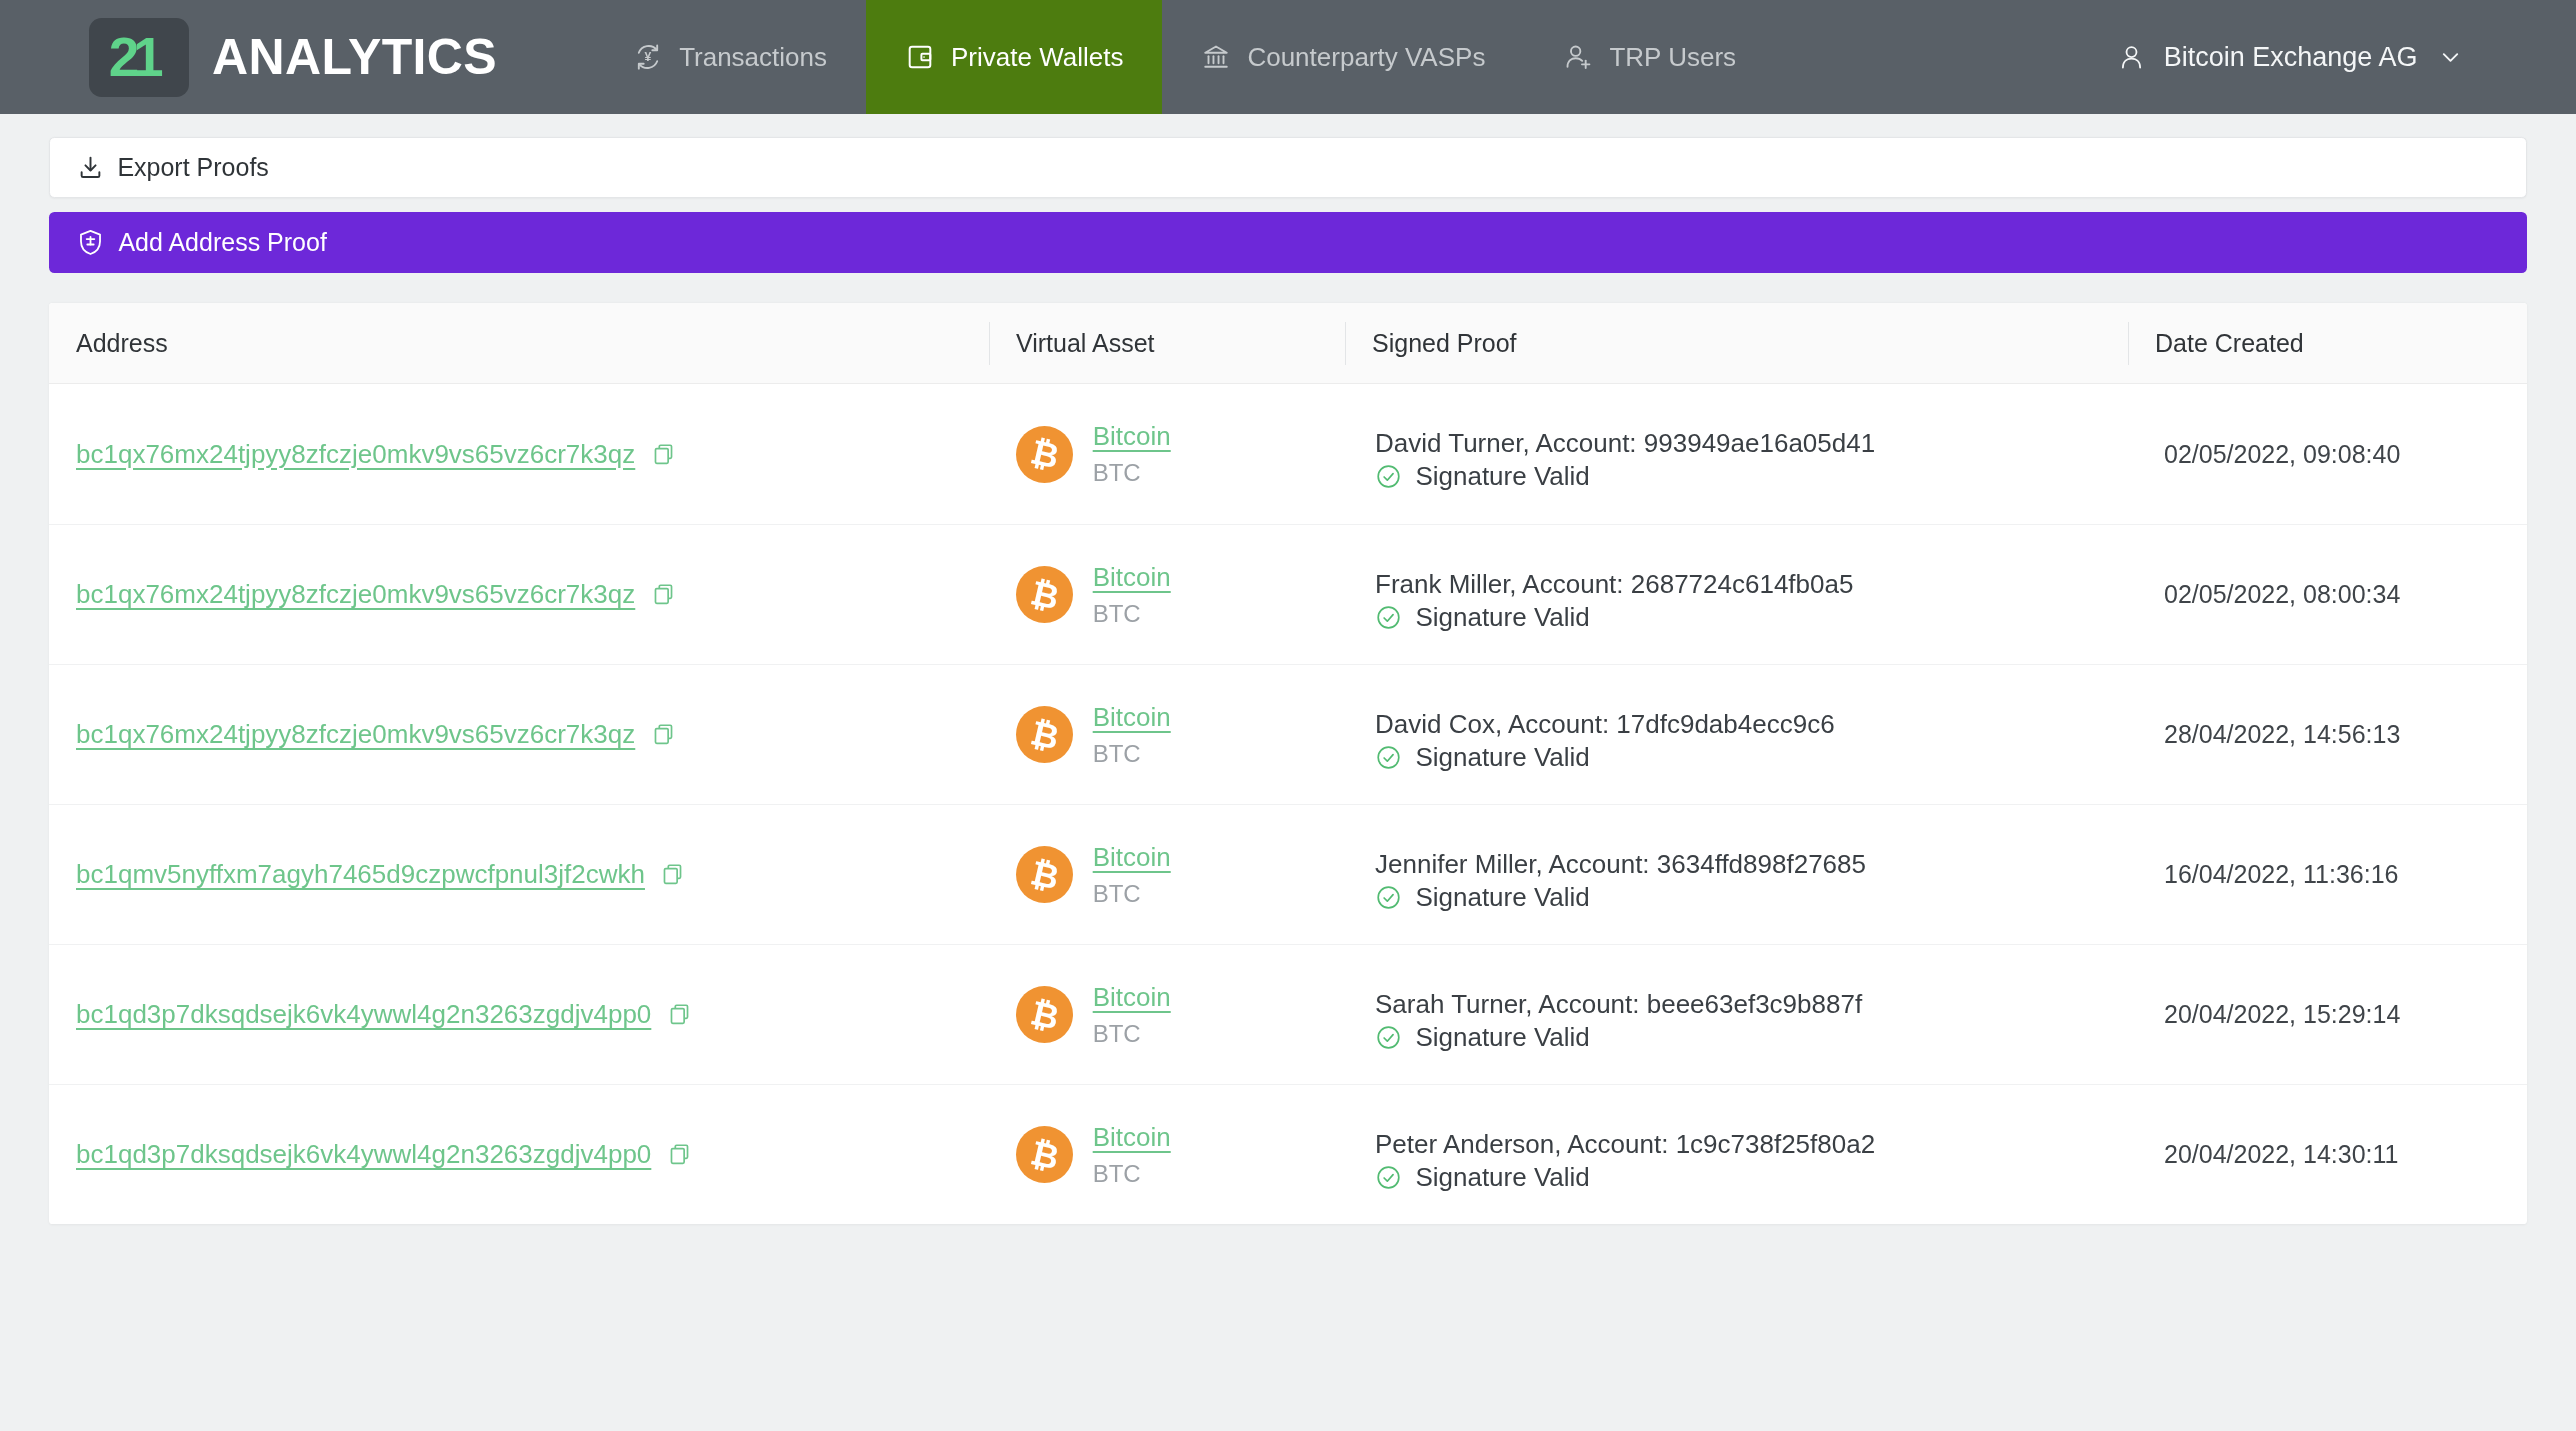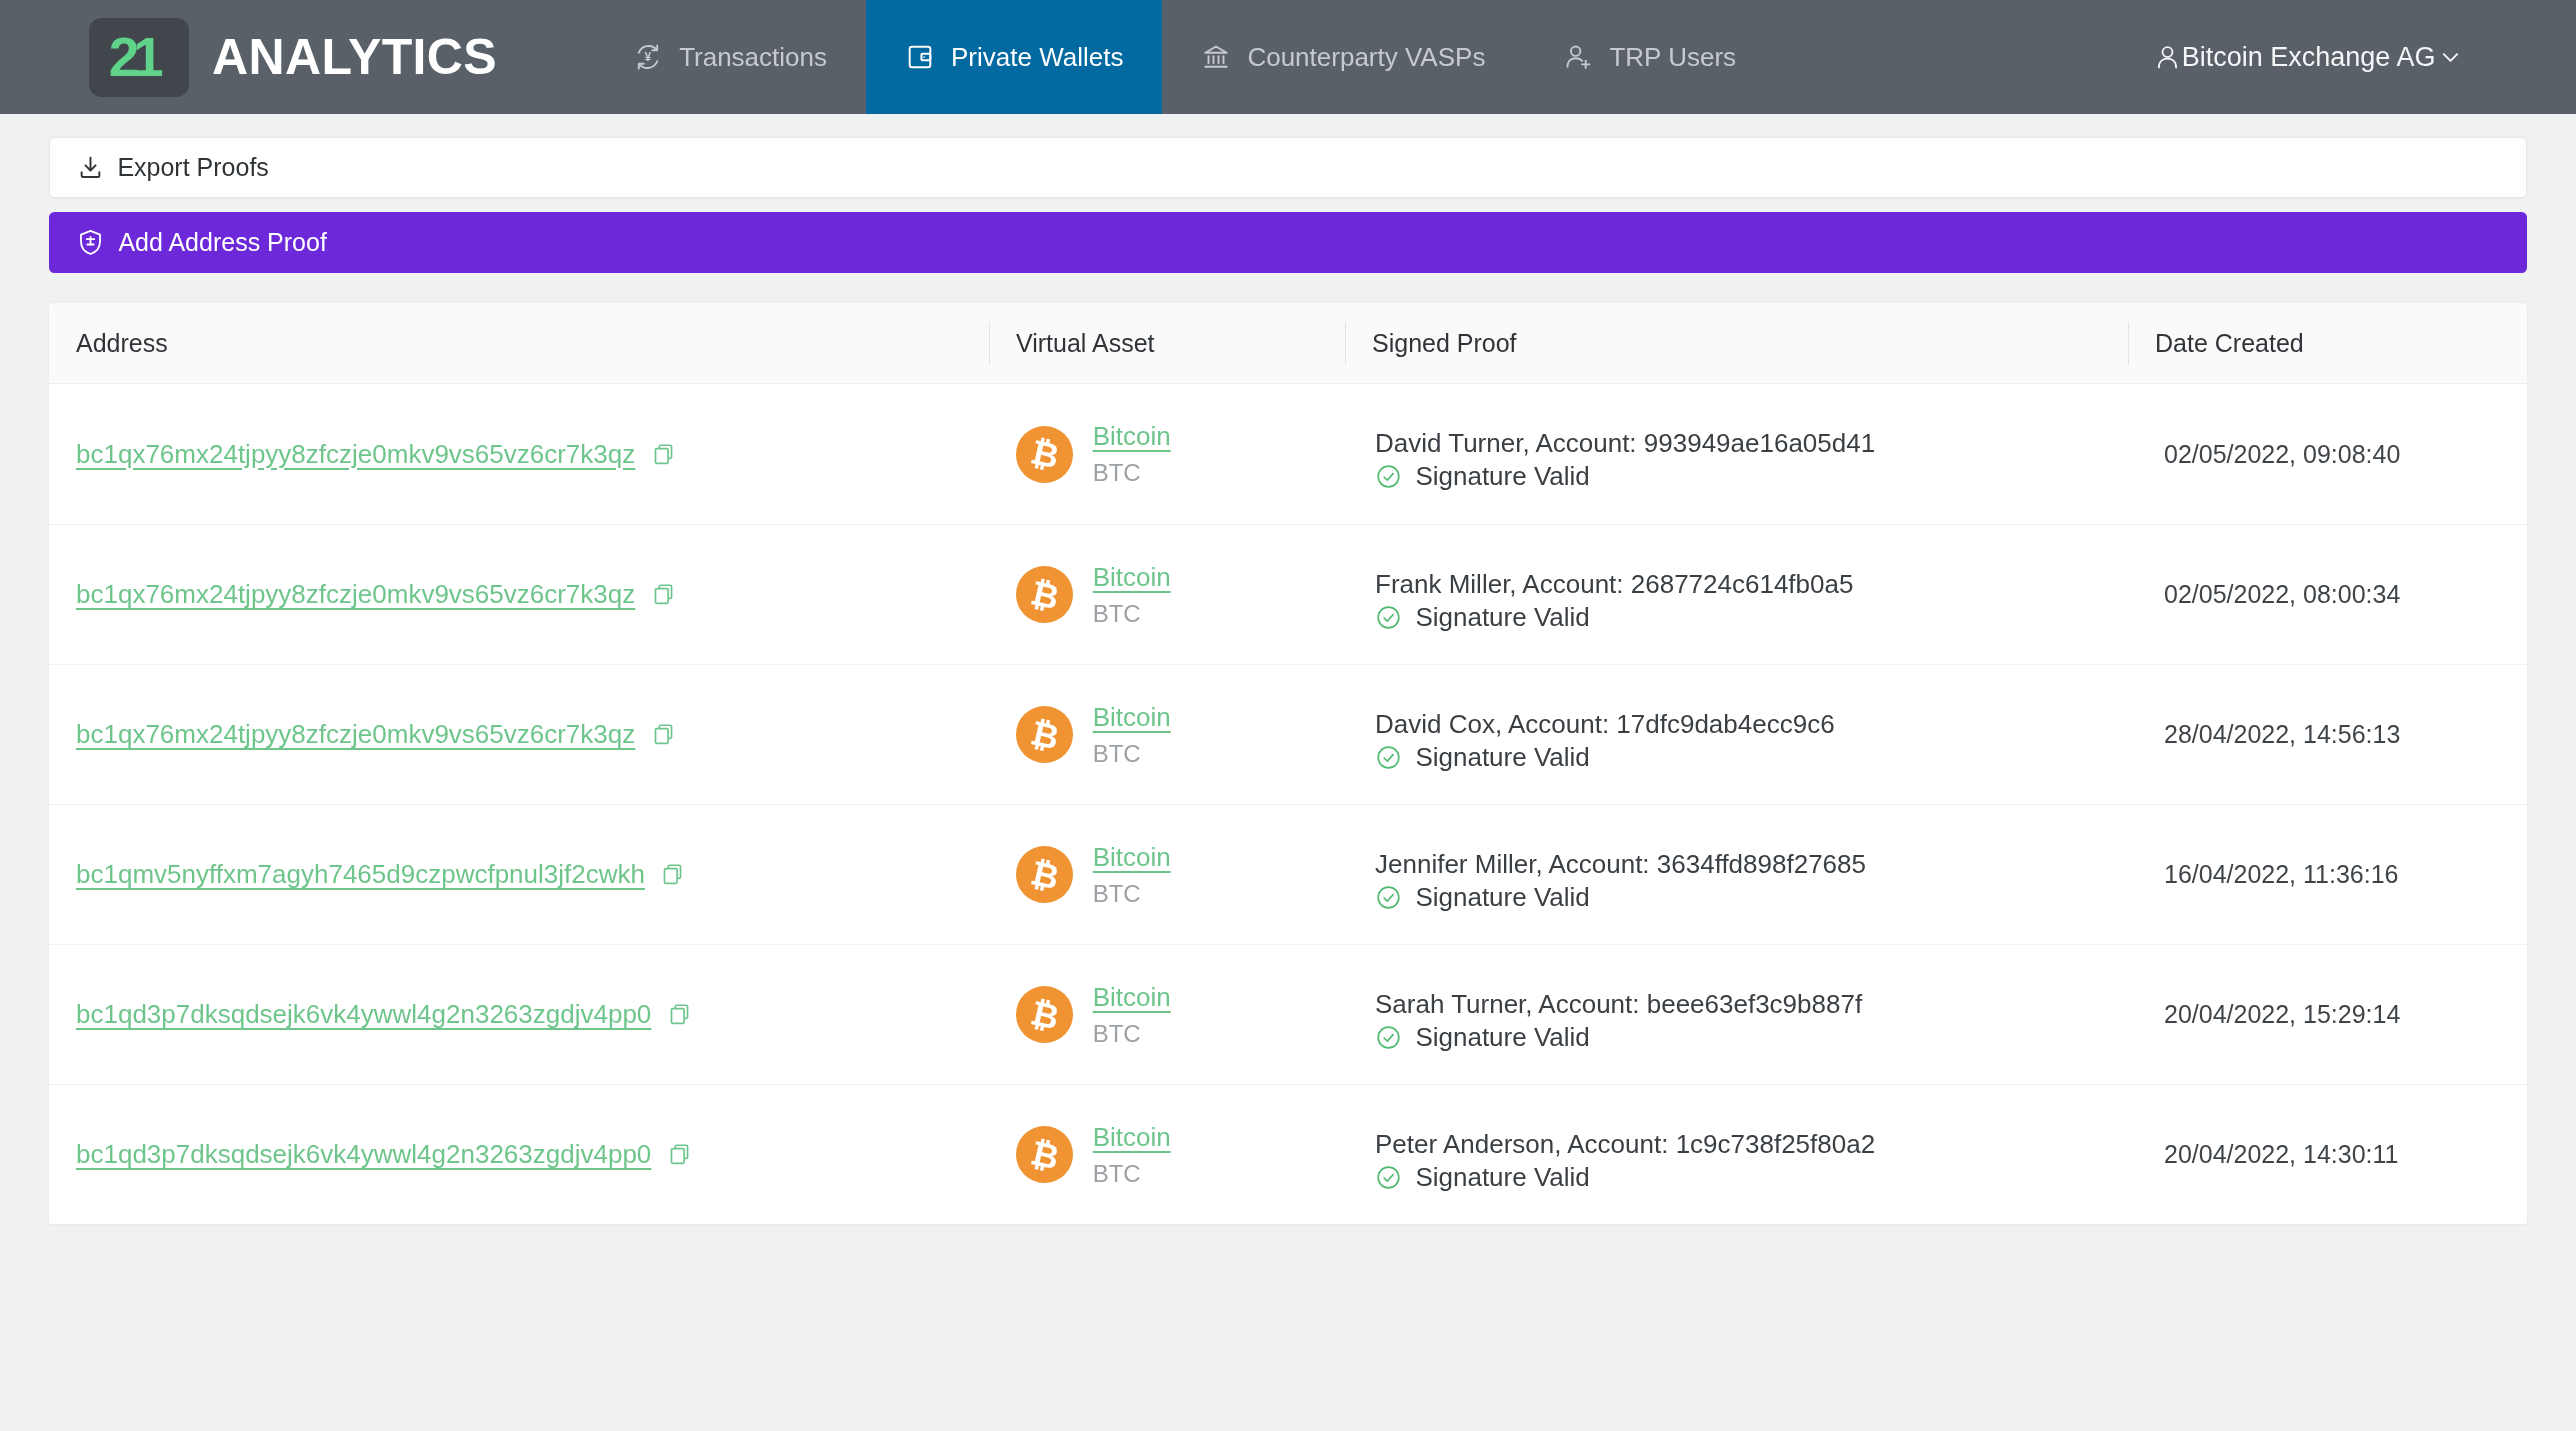--- a/index.html
+++ b/index.html
@@ -52,28 +52,29 @@
     align-items: center;
     gap: 16px;
     padding: 0 39px;
     color: #c6cacd;
     font-size: 26px;
     cursor: pointer;
     white-space: nowrap;
   }
   .tab svg { flex: 0 0 auto; }
   .tab.active {
-    background: #0369a1;
+    background: #4d7c0f;
     color: #ffffff;
   }
   .user-menu {
     margin-left: auto;
     margin-right: 114px;
     display: flex;
     align-items: center;
+    gap: 18px;
     color: #f4f6f7;
     font-size: 27px;
     cursor: pointer;
     white-space: nowrap;
   }
   .user-menu .chev { margin-left: 3.6px; }
 
   
   .toolbar {
     display: flex;

